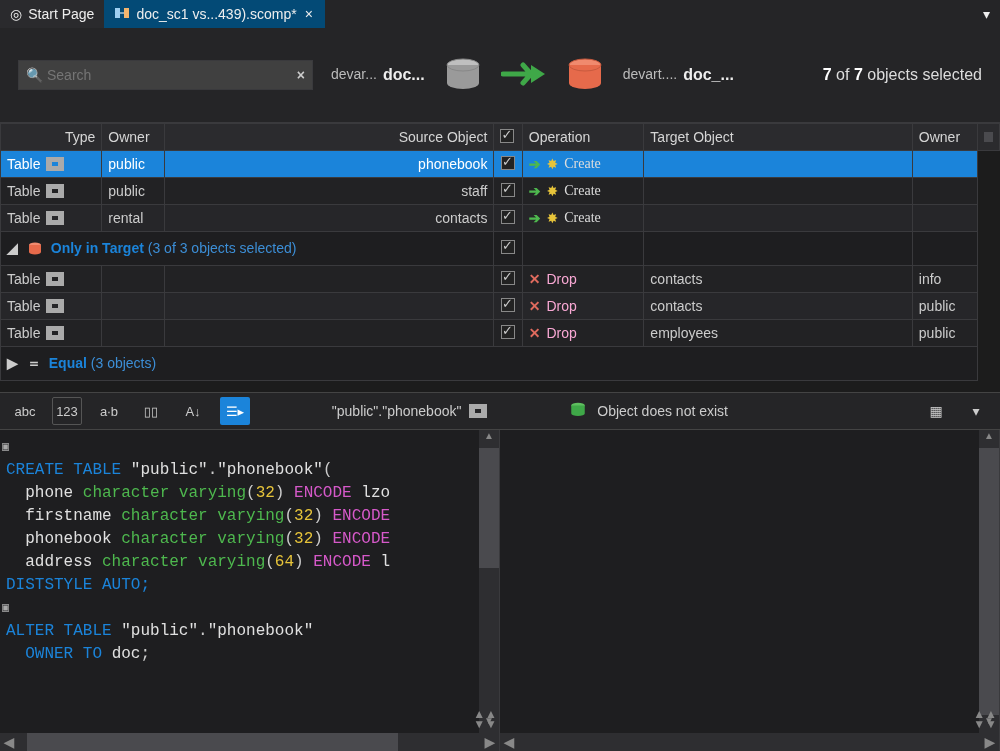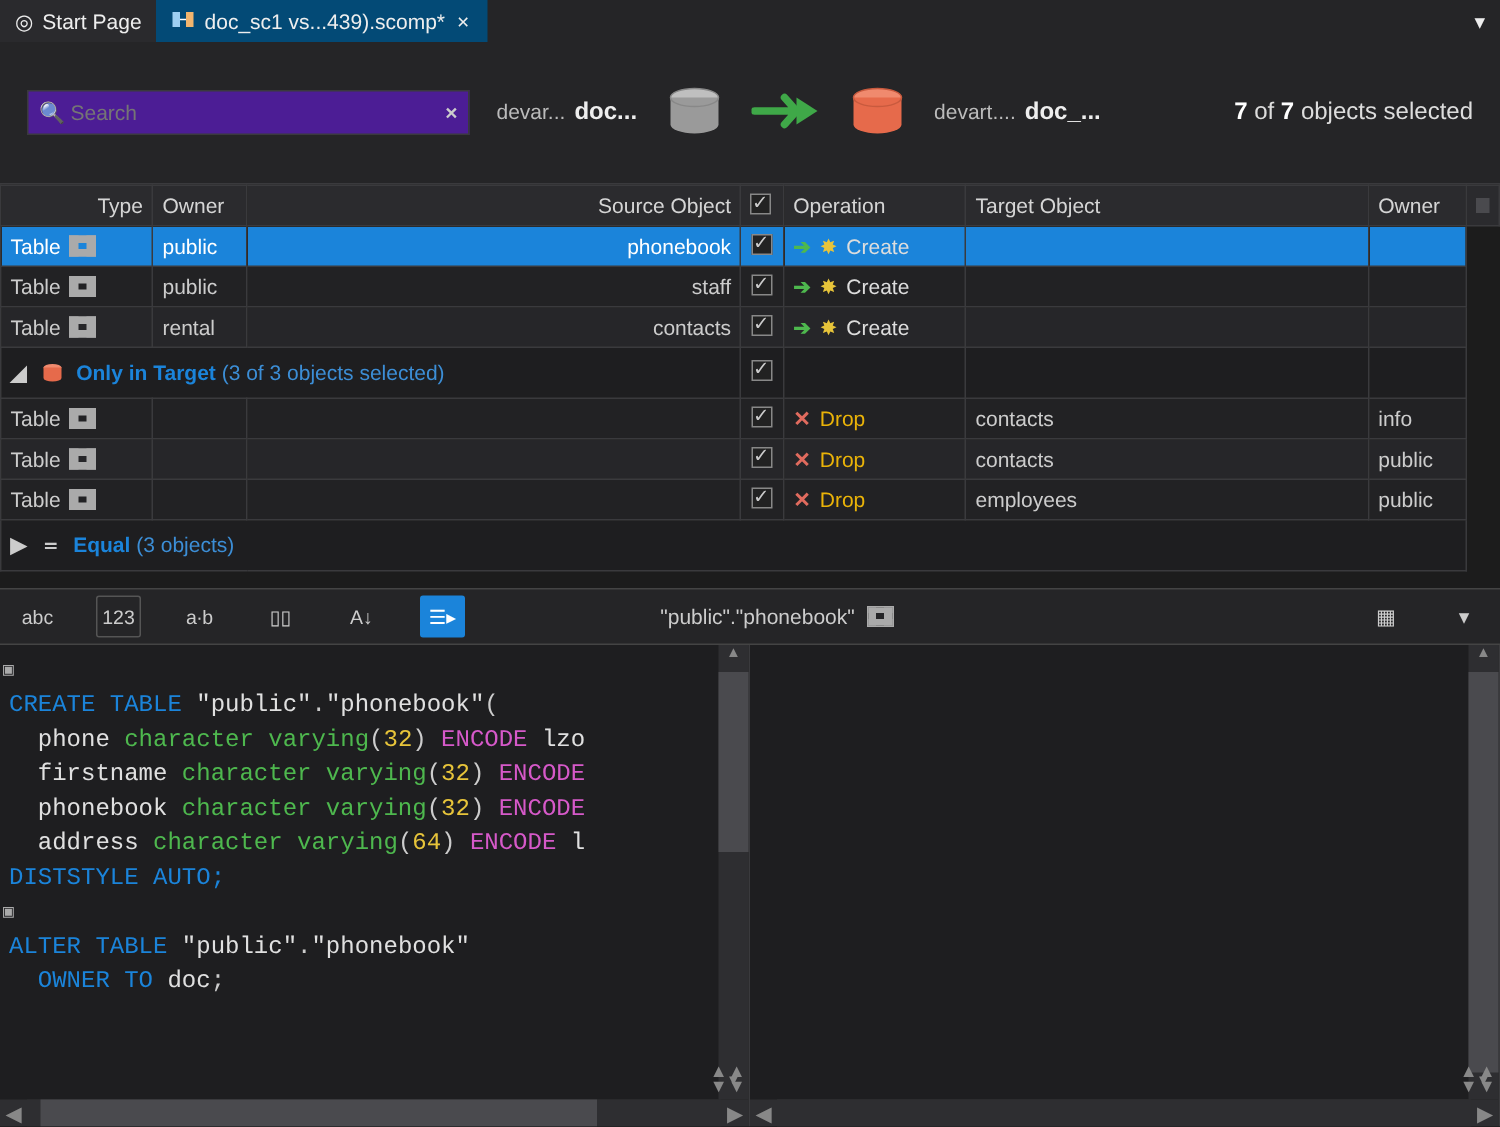--- a/index.html
+++ b/index.html
@@ -30,21 +30,21 @@
 .tab-overflow { margin-left: auto; display: flex; align-items: center; padding: 0 10px; color: #eee; }
 
 
 .compare-head {
   height: 94px; background: #252527;
   display: flex; align-items: center; gap: 18px;
   padding: 0 18px;
 }
 .search-wrap { position: relative; width: 295px; }
 .search-wrap input {
-  width: 100%; height: 30px; background: #4c1d95; border: 1px solid #3a3a3d;
+  width: 100%; height: 30px; background: #404040; border: 1px solid #3a3a3d;
   color: #ccc; font-size: 14px; padding: 0 28px;
 }
 .search-wrap .sicon { position: absolute; left: 8px; top: 50%; transform: translateY(-50%); color: #888; }
 .search-wrap .sclear { position: absolute; right: 8px; top: 50%; transform: translateY(-50%); color: #ccc; cursor: pointer; font-weight: bold; }
 .db-info { display: flex; gap: 6px; color: #ddd; }
 .db-info .top { color: #bbb; font-size: 14px; }
 .db-info .bot { font-weight: bold; font-size: 16px; color: #eee; }
 .db-icon svg { display: block; }
 .arrow-big { color: #3fa848; }
 .summary-right { margin-left: auto; white-space: nowrap; color: #ddd; font-size: 16px; }
@@ -77,24 +77,24 @@
 .grid tbody tr.selected td { background: #1b84da; color: #fff; }
 .grid tbody tr.alt { background: #262629; }
 .type-cell { display: flex; align-items: center; gap: 6px; }
 .table-icon {
   width: 18px; height: 14px; border: 1px solid #aaa;
   background: linear-gradient(#aaa 33%, transparent 33% 66%, #aaa 66%), linear-gradient(90deg, #aaa 33%, transparent 33% 66%, #aaa 66%);
   background-blend-mode: normal;
   display: inline-block;
 }
 .op-cell { display: flex; align-items: center; gap: 6px; }
-.op-create { color: #ddd; }
+.op-create { color: #ddd; font-family: Liberation Serif, serif; }
 .op-icon-create { color: #4eb84e; font-weight: bold; }
 .op-icon-asterisk { color: #e7c43a; }
-.op-drop { color: #eab308; }
+.op-drop { color: #f9a8d4; }
 .op-icon-drop { color: #e06b5e; font-weight: bold; }
 
 .group-row td {
   background: #1e1e20 !important;
   color: #1b84da; font-weight: 600;
   height: 34px;
 }
 .group-row .gcount { color: #3c8ed6; font-weight: normal; }
 .group-row .tri { color: #ccc; margin-right: 6px; display: inline-block; width: 10px; }
 .group-row.eq .eq-icon { color: #ccc; margin-right: 4px; font-weight: bold; }
@@ -102,21 +102,21 @@
   display:inline-block; width:16px; height:16px; vertical-align:middle; margin-right:4px;
 }
 .scrollbar-v {
   background: #2e2e31;
 }
 .scroll-thumb { background: #4a4a4e; width: 100%; height: 40%; margin-top: 0; }
 
 
 .mid-toolbar {
   height: 38px; background: #252527; border-top: 1px solid #444; border-bottom: 1px solid #444;
-  display: flex; align-items: center; gap: 24px; padding: 0 10px;
+  display: flex; align-items: center; gap: 12px; padding: 0 10px;
 }
 .tb-btn {
   width: 30px; height: 28px; display: flex; align-items: center; justify-content: center;
   color: #ccc; cursor: pointer; font-size: 13px; border-radius: 2px;
 }
 .tb-btn.active { background: #1b84da; color: #fff; }
 .mid-title { flex: 1; display: flex; align-items: center; justify-content: center; gap: 8px; }
 .mid-right { display: flex; align-items: center; gap: 10px; }
 .mid-right .target-msg { color: #ccc; }
 .tb-icon-right { width: 28px; height: 24px; display:flex; align-items:center; justify-content:center; color:#ccc; }
@@ -404,20 +404,30 @@
     <div class="tb-btn">abc</div>
     <div class="tb-btn" style="border:1px solid #555">123</div>
     <div class="tb-btn">a∙b</div>
     <div class="tb-btn">▯▯</div>
     <div class="tb-btn">A↓</div>
     <div class="tb-btn active">☰▸</div>
     <div class="mid-title">
       <span>"public"."phonebook"</span>
       <span class="table-icon"></span>
     </div>
+    <div class="mid-right">
+      <span>
+        <svg width="18" height="18" viewBox="0 0 16 16">
+            <ellipse cx="8" cy="4" rx="6" ry="2.4" fill="#5fbf5f"></ellipse>
+            <path d="M2 4 v7 a6 2.4 0 0 0 12 0 V4" fill="#3fa848"></path>
+          </svg>
+      </span>
+      <span class="target-msg">Object does not exist</span>
+      <span style="flex:1"></span>
+    </div>
     <div style="width:160px"></div>
     <div class="tb-icon-right">▦</div>
     <div class="tb-icon-right">▾</div>
   </div>
 
   <div class="bottom-panes">
     <div class="pane">
       <div style="display:flex; flex:1; min-height:0;">
         <div class="code">
 <span class="fold" style="top:6px">▣</span><span class="kw1">CREATE TABLE </span><span class="ident">"public"</span><span>.</span><span class="ident">"phonebook"</span><span>(</span>

